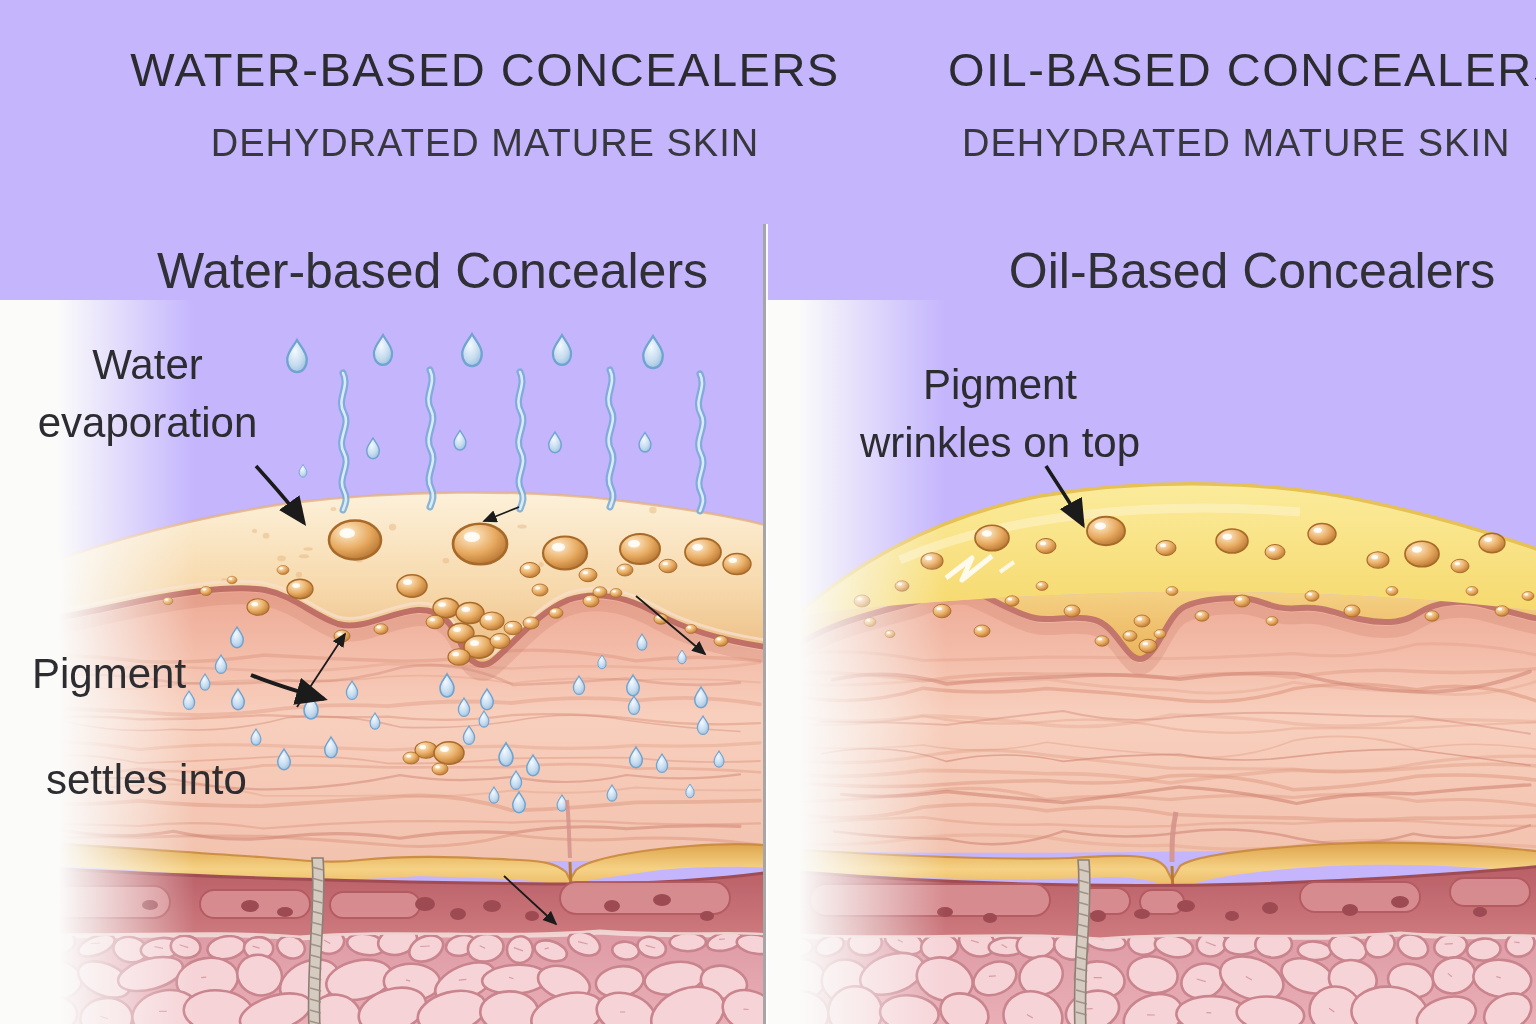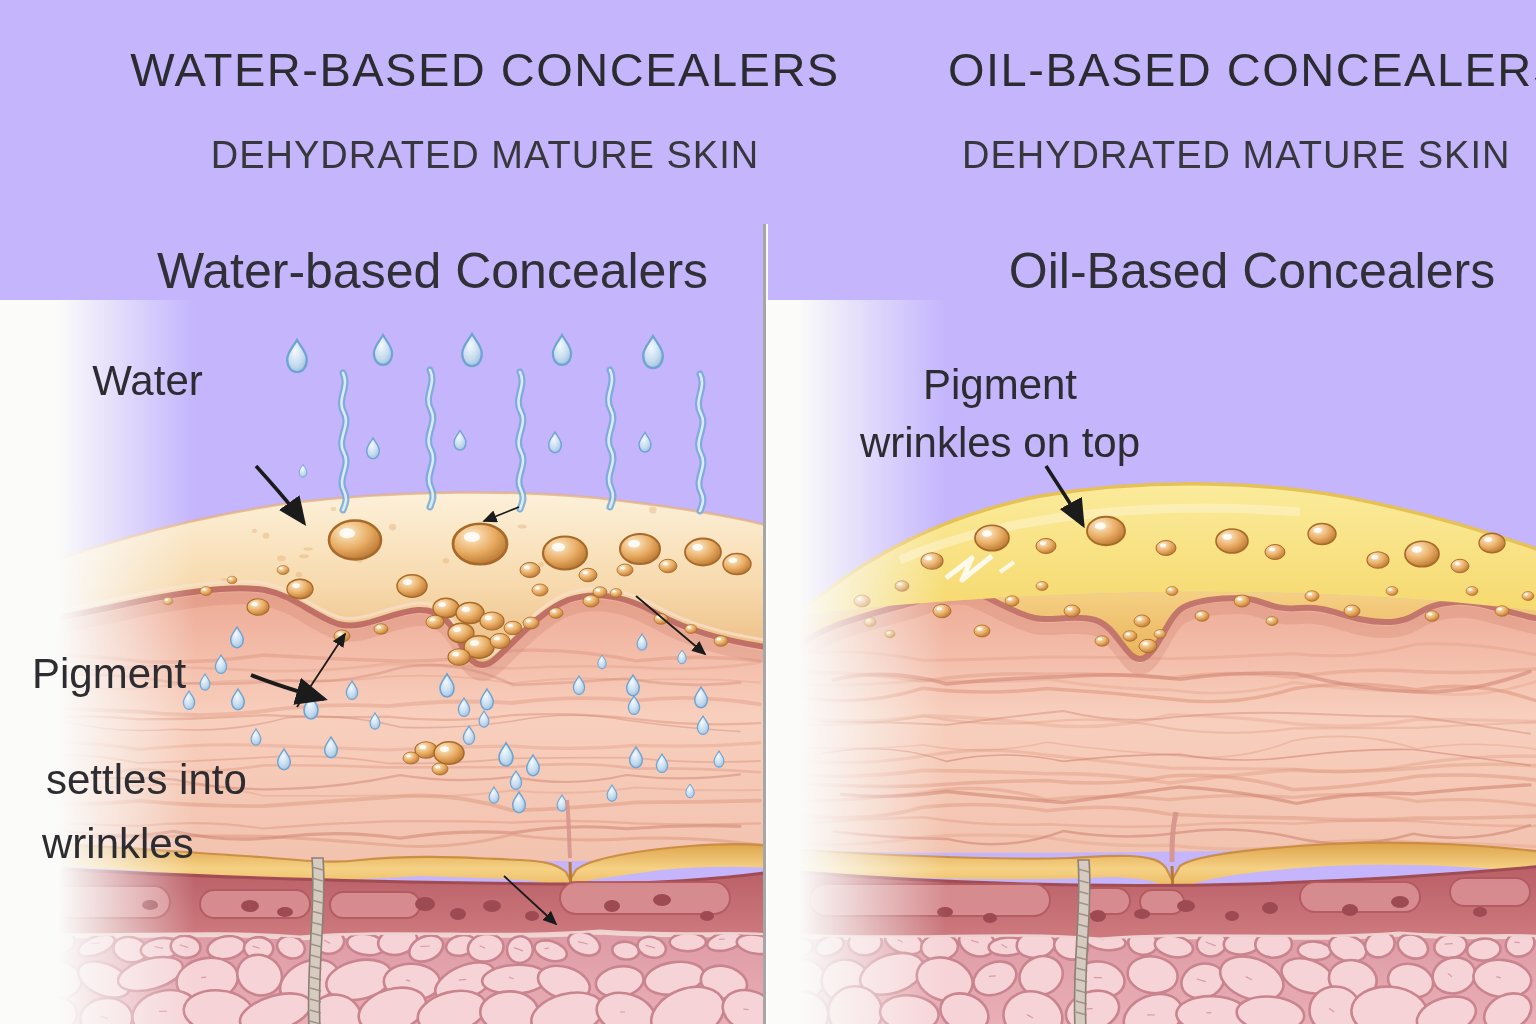--- a/index.html
+++ b/index.html
@@ -1,20 +1,20 @@
 <!DOCTYPE html>
 <html><head>
 <meta charset="utf-8">
 <style>
   html,body{margin:0;padding:0;background:#ffffff;}
   .canvas{position:relative;width:1536px;height:1024px;overflow:hidden;background:#c4b5fd;
           font-family:Liberation Sans, sans-serif;color:#2b2b30;}
   .abs{position:absolute;}
   .h-title{font-size:47px;font-weight:400;letter-spacing:1.5px;color:#2b2b30;white-space:nowrap;}
-  .h-sub{font-size:38px;font-weight:400;letter-spacing:1px;color:#37373c;white-space:nowrap;margin-top:12px;}
+  .h-sub{font-size:38px;font-weight:400;letter-spacing:1px;color:#37373c;white-space:nowrap;}
   .center{text-align:center;}
   .panel-title{font-size:50px;font-weight:400;color:#303036;white-space:nowrap;}
   .annot{font-size:42px;font-weight:400;color:#2c2c31;line-height:58px;}
   .annot-3{line-height:64px;text-align:left;}
   .annot-3 .l2{padding-left:14px;margin-top:42px;}
   .annot-3 .l3{padding-left:10px;}
   .divider{position:absolute;left:763px;top:224px;width:3px;height:800px;background:#a6a6a6;
            box-shadow:2px 0 0 rgba(255,255,255,.9);}
   svg{position:absolute;display:block;}
   .fadeL{position:absolute;left:0;top:300px;width:195px;height:724px;pointer-events:none;
@@ -628,27 +628,27 @@
   <div class="abs" style="left:962px;top:122px">
     <div class="h-sub">DEHYDRATED MATURE SKIN</div>
   </div>
 
   <div class="divider"></div>
 
   <section>
     <div class="abs center" style="left:65px;top:242px;width:735px">
       <div class="panel-title">Water-based Concealers</div>
     </div>
-    <div class="abs center annot" style="left:15px;top:352px;width:265px">
+    <div class="abs center annot" style="left:15px;top:336px;width:265px">
       <div>Water</div>
+      <div>evaporation</div>
     </div>
     <div class="abs annot annot-3" style="left:32px;top:642px;width:300px">
       <div>Pigment</div>
       <div class="l2">settles into</div>
-      <div class="l3">wrinkles</div>
     </div>
   </section>
 
   <section>
     <div class="abs center" style="left:950px;top:242px;width:604px">
       <div class="panel-title">Oil-Based Concealers</div>
     </div>
     <div class="abs center annot" style="left:790px;top:356px;width:420px">
       <div>Pigment</div>
       <div>wrinkles on top</div>

